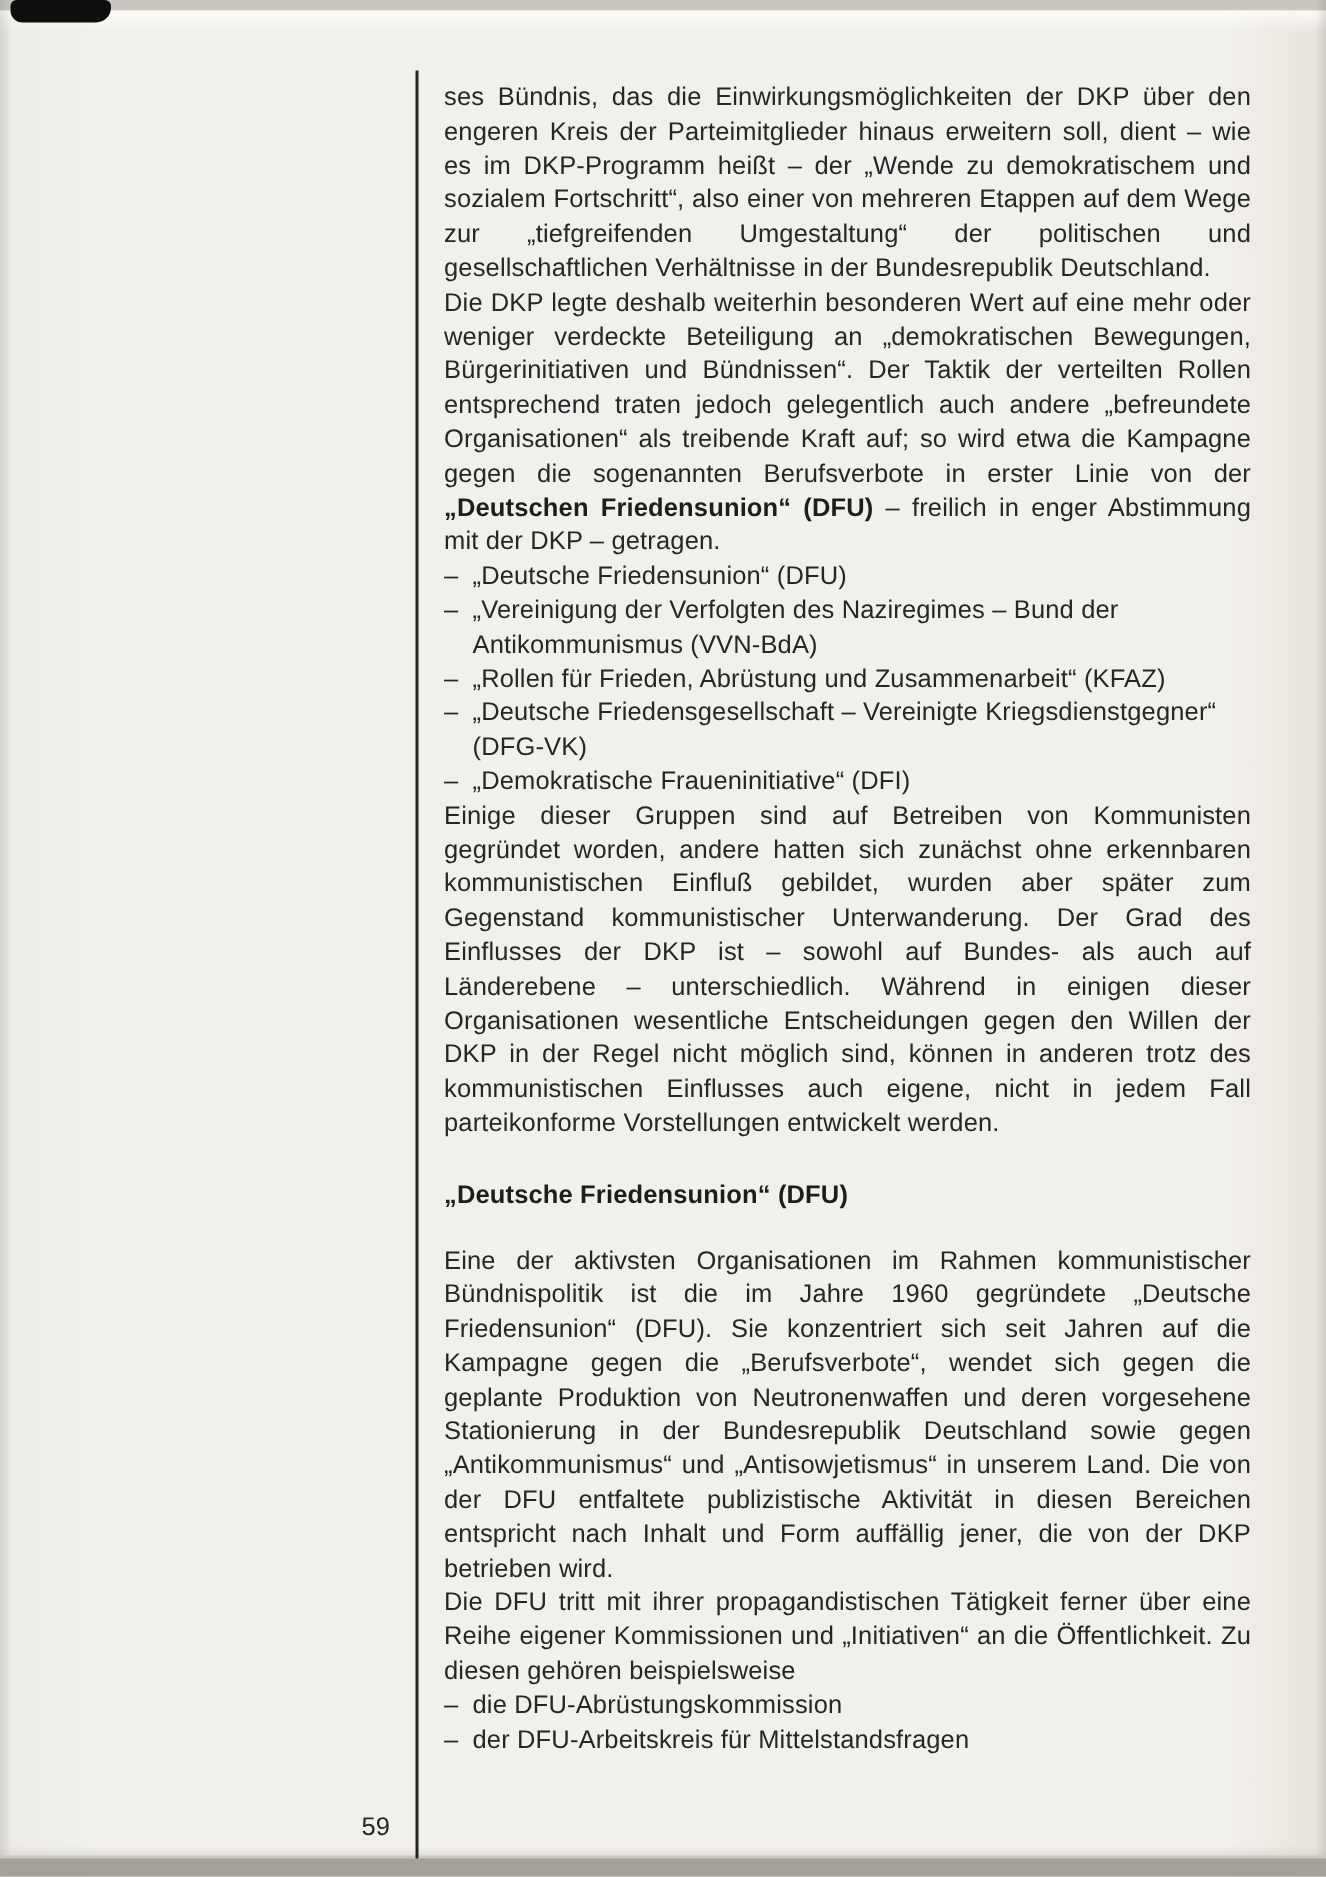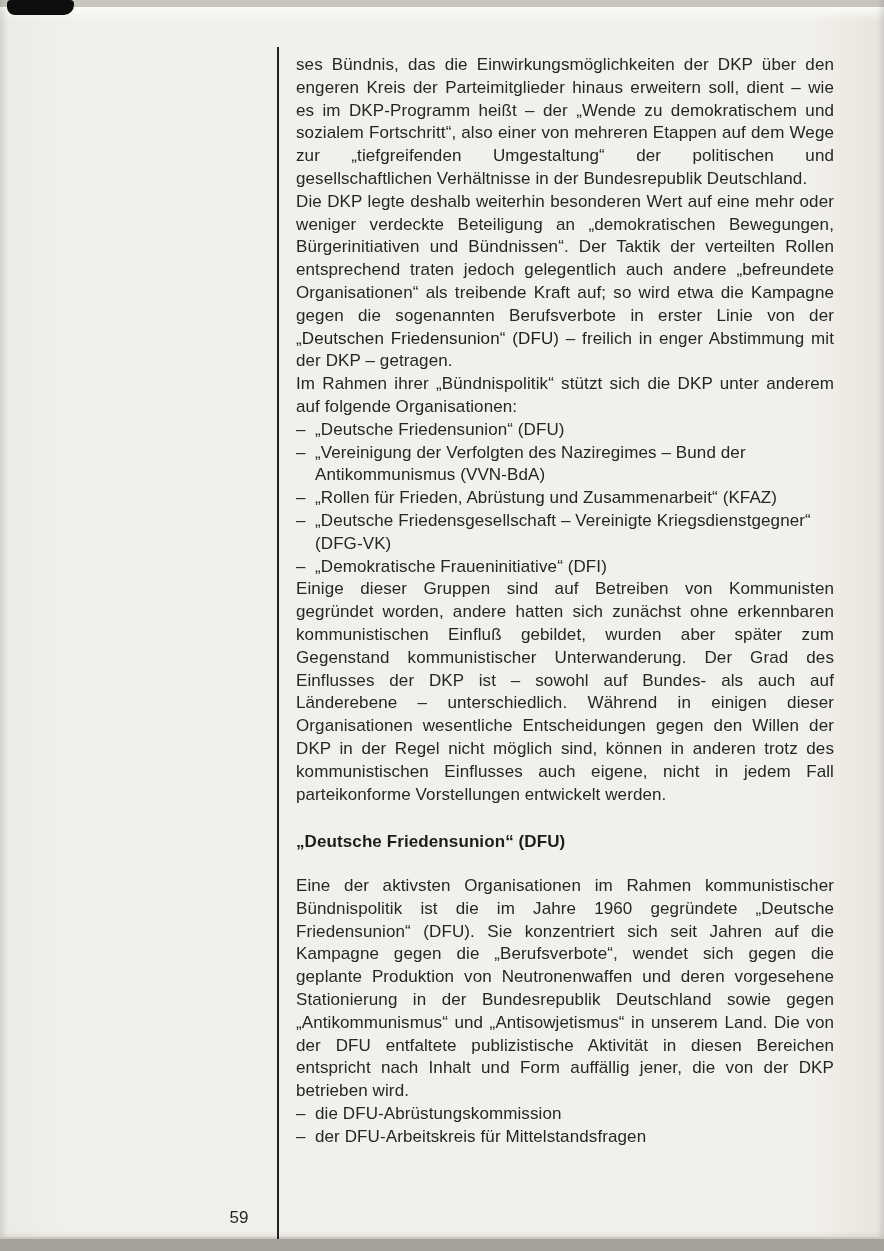--- a/index.html
+++ b/index.html
@@ -44,33 +44,33 @@
   }
   
   .rule {
     position:absolute; left:277px; top:47px;
     width:2px; height:1192px;
     background:#222;
   }
   
   .page-number {
     position:absolute; left:218px; top:1207px; width:42px;
-    text-align:center;
+    text-align:right;
     font-size:17px; line-height:22.8px; color:#262626;
   }
   
   .text-col {
     position:absolute; left:296px; top:54px; width:538px;
     color:#262626;
     font-size:17px; line-height:22.8px;
     text-align:justify;
     letter-spacing:0.1px;
   }
   .text-col p { margin:0; }
-  .text-col strong { font-weight:normal; color:#1d1d1d; }
+  .text-col strong { font-weight:bold; color:#1d1d1d; }
   h2.section-heading {
     font-size:17px; line-height:22.8px; font-weight:bold; color:#1d1d1d;
     margin:25px 0 21px 0;
     text-align:left;
   }
   .list { margin:0; }
   .li {
     display:flex;
     text-align:left;
   }
@@ -96,21 +96,20 @@
   <div class="rule"></div>
 
   <div class="page-number">59</div>
 
   <div class="text-col">
 
     <p>ses Bündnis, das die Einwirkungsmöglichkeiten der DKP über den engeren Kreis der Parteimitglieder hinaus erweitern soll, dient – wie es im DKP-Programm heißt – der „Wende zu demokratischem und sozialem Fortschritt“, also einer von mehreren Etappen auf dem Wege zur „tiefgreifenden Umgestaltung“ der politischen und gesellschaftlichen Verhältnisse in der Bundesrepublik Deutschland.</p>
 
     <p><span>Die DKP legte deshalb weiterhin besonderen Wert auf eine mehr oder weniger verdeckte Beteiligung an „demokratischen Bewegungen, Bürgerinitiativen und Bündnissen“. Der Taktik der verteilten Rollen entsprechend traten jedoch gelegentlich auch andere „befreundete Organisationen“ als treibende Kraft auf; so wird etwa die Kampagne gegen die sogenannten Berufsverbote in erster Linie von der </span><strong>„Deutschen Friedensunion“ (DFU)</strong><span> – freilich in enger Abstimmung mit der DKP – getragen.</span></p>
 
-    <p>Im Rahmen ihrer „Bündnispolitik“ stützt sich die DKP unter anderem auf folgende Organisationen:</p>
 
     <div class="list">
       <div class="li">
         <span class="dash">–</span>
         <span class="li-text">„Deutsche Friedensunion“ (DFU)</span>
       </div>
       <div class="li">
         <span class="dash">–</span>
         <span class="li-text">„Vereinigung der Verfolgten des Naziregimes – Bund der Antikommunismus (VVN-BdA)</span>
       </div>
@@ -127,20 +126,21 @@
         <span class="li-text">„Demokratische Fraueninitiative“ (DFI)</span>
       </div>
     </div>
 
     <p>Einige dieser Gruppen sind auf Betreiben von Kommunisten gegründet worden, andere hatten sich zunächst ohne erkennbaren kommunistischen Einfluß gebildet, wurden aber später zum Gegenstand kommunistischer Unterwanderung. Der Grad des Einflusses der DKP ist – sowohl auf Bundes- als auch auf Länderebene – unterschiedlich. Während in einigen dieser Organisationen wesentliche Entscheidungen gegen den Willen der DKP in der Regel nicht möglich sind, können in anderen trotz des kommunistischen Einflusses auch eigene, nicht in jedem Fall parteikonforme Vorstellungen entwickelt werden.</p>
 
     <h2 class="section-heading">„Deutsche Friedensunion“ (DFU)</h2>
 
     <p>Eine der aktivsten Organisationen im Rahmen kommunistischer Bündnispolitik ist die im Jahre 1960 gegründete „Deutsche Friedensunion“ (DFU). Sie konzentriert sich seit Jahren auf die Kampagne gegen die „Berufsverbote“, wendet sich gegen die geplante Produktion von Neutronenwaffen und deren vorgesehene Stationierung in der Bundesrepublik Deutschland sowie gegen „Antikommunismus“ und „Antisowjetismus“ in unserem Land. Die von der DFU entfaltete publizistische Aktivität in diesen Bereichen entspricht nach Inhalt und Form auffällig jener, die von der DKP betrieben wird.</p>
 
+    <p>Die DFU tritt mit ihrer propagandistischen Tätigkeit ferner über eine Reihe eigener Kommissionen und „Initiativen“ an die Öffentlichkeit. Zu diesen gehören beispielsweise</p>
 
     <div class="list">
       <div class="li">
         <span class="dash">–</span>
         <span class="li-text">die DFU-Abrüstungskommission</span>
       </div>
       <div class="li">
         <span class="dash">–</span>
         <span class="li-text">der DFU-Arbeitskreis für Mittelstandsfragen</span>
       </div>

